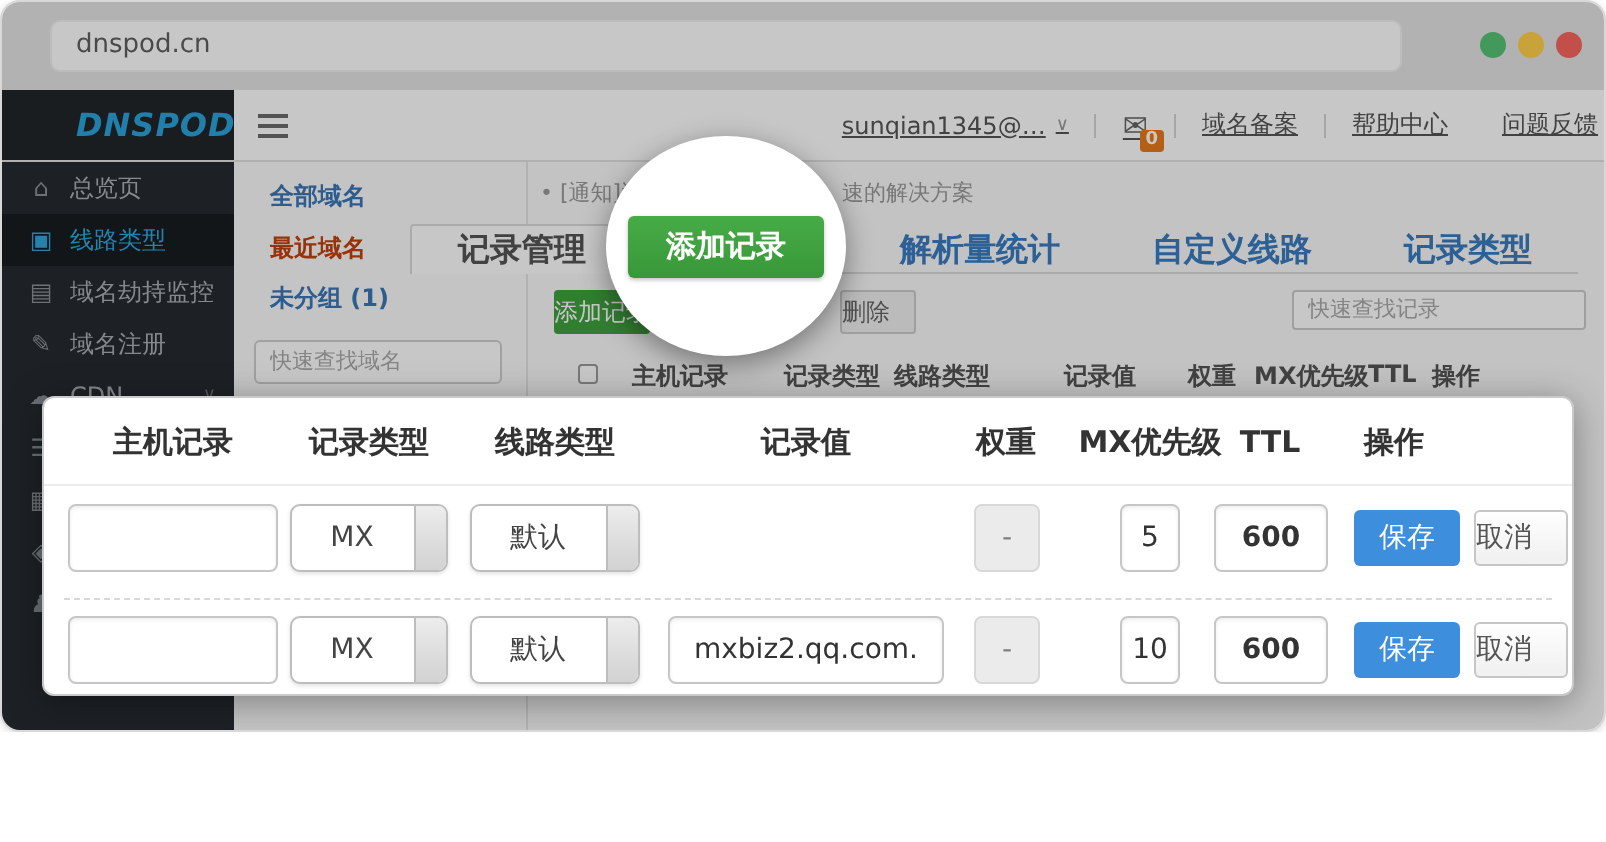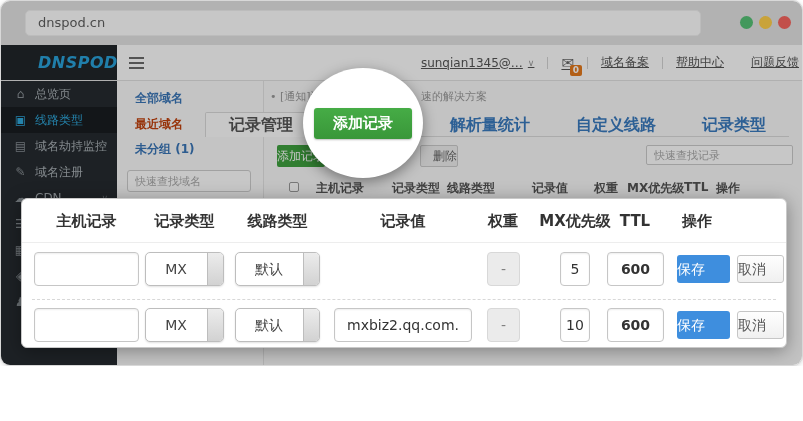--- a/index.html
+++ b/index.html
@@ -87,21 +87,21 @@
     border-radius: 2px 2px 0 0; margin-bottom: -1px; line-height: 24px;
   }
   .btn-add-sm {
     position: absolute; left: 13px; top: 64px; width: 48px; height: 22px;
     background: #3fa23f; color: #fff; font-size: 12px; line-height: 22px; text-align: center;
     border-radius: 2px; cursor: pointer; overflow: hidden; white-space: nowrap;
   }
   .btn-del {
     position: absolute; left: 156px; top: 64px; width: 38px; height: 22px;
     background: #f0f0f0; border: 1px solid #ccc; color: #666; font-size: 12px;
-    line-height: 20px; text-align: right; border-radius: 2px; cursor: pointer;
+    line-height: 20px; text-align: left; border-radius: 2px; cursor: pointer;
   }
   .rec-search {
     position: absolute; left: 382px; top: 64px; width: 147px; height: 20px;
     border: 1px solid #ccc; border-radius: 2px; background: #fff; font-size: 11px; padding-left: 7px; color: #555;
   }
   .rec-search::placeholder { color: #aaa; }
   .thead { position: absolute; top: 99px; left: 0; right: 0; height: 16px; font-size: 12px; font-weight: bold; color: #555; }
   .th { position: absolute; white-space: nowrap; }
   .th-check { position: absolute; left: 25px; top: 2px; width: 10px; height: 10px; border: 1px solid #9a9a9a; background: #fff; border-radius: 2px; cursor: pointer; }
   
@@ -159,21 +159,21 @@
     border-radius: 0 4px 4px 0;
   }
   .pweight {
     position: absolute; left: 465px; width: 33px; height: 34px; background: #ebebeb;
     border: 1px solid #d8d8d8; border-radius: 4px; color: #808080; font-size: 14px;
     text-align: center; line-height: 32px;
   }
   .btn-save {
     position: absolute; left: 655px; top: 3px; width: 53px; height: 28px;
     background: #3e8ede; color: #fff; border-radius: 3px; font-size: 14px;
-    text-align: left; line-height: 28px; cursor: pointer;
+    text-align: center; line-height: 28px; cursor: pointer;
   }
   .btn-cancel {
     position: absolute; left: 715px; top: 3px; width: 47px; height: 28px;
     background: linear-gradient(#fefefe, #f0f0f0); border: 1px solid #c6c6c6;
     color: #555; border-radius: 3px; font-size: 14px; text-align: left; line-height: 26px; cursor: pointer;
   }
 </style>
 </head>
 <body>
 

